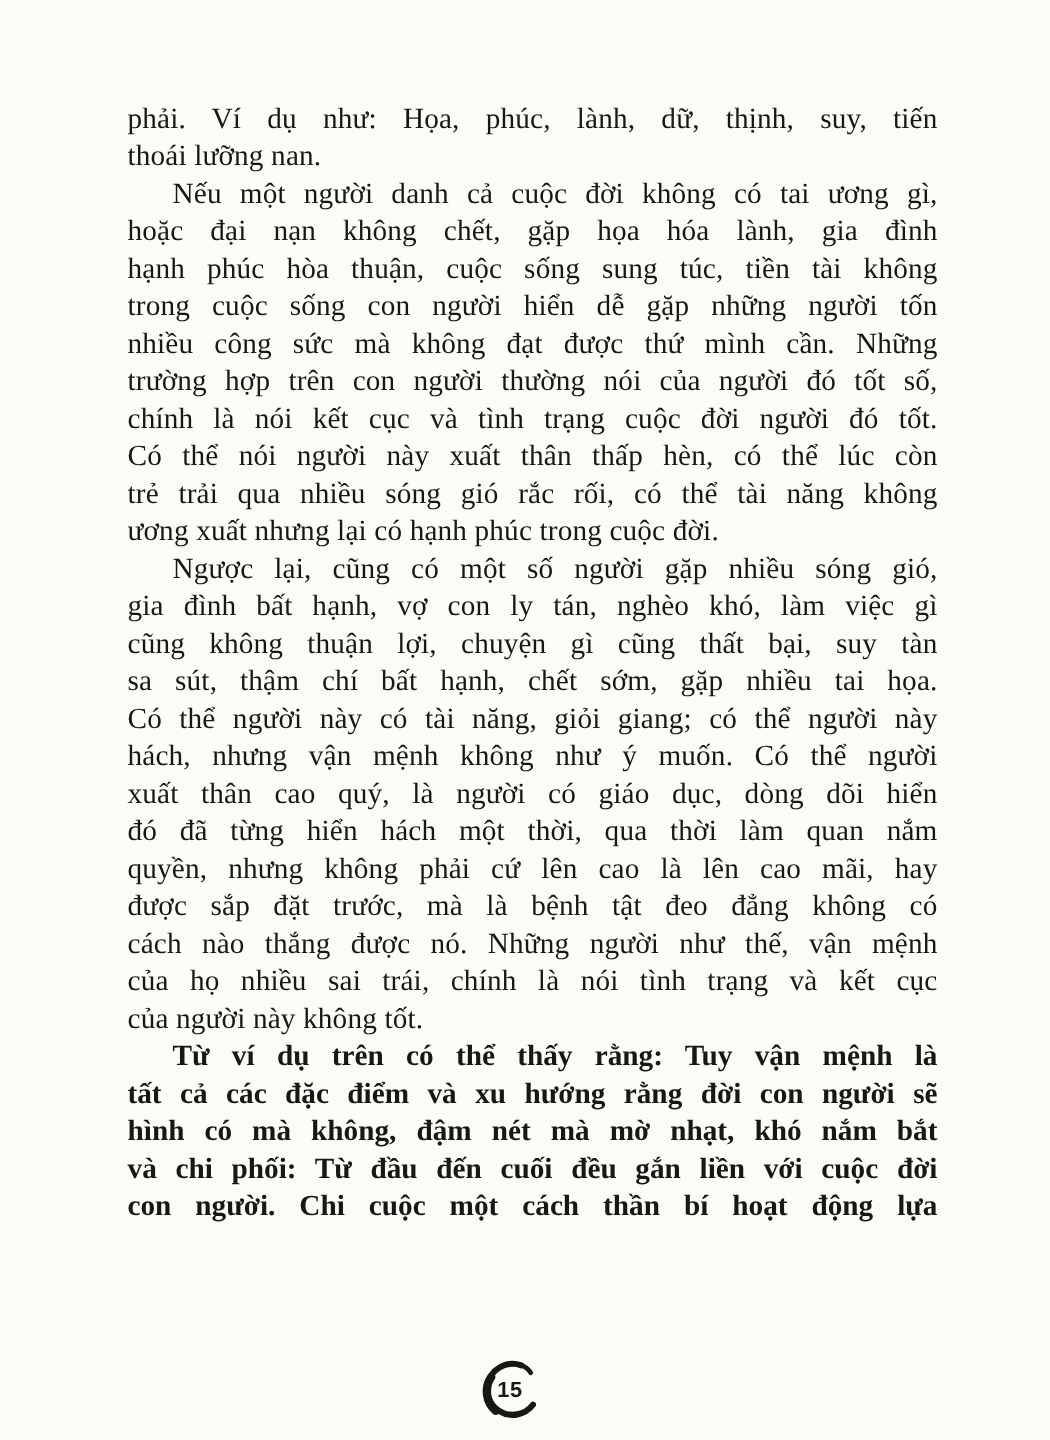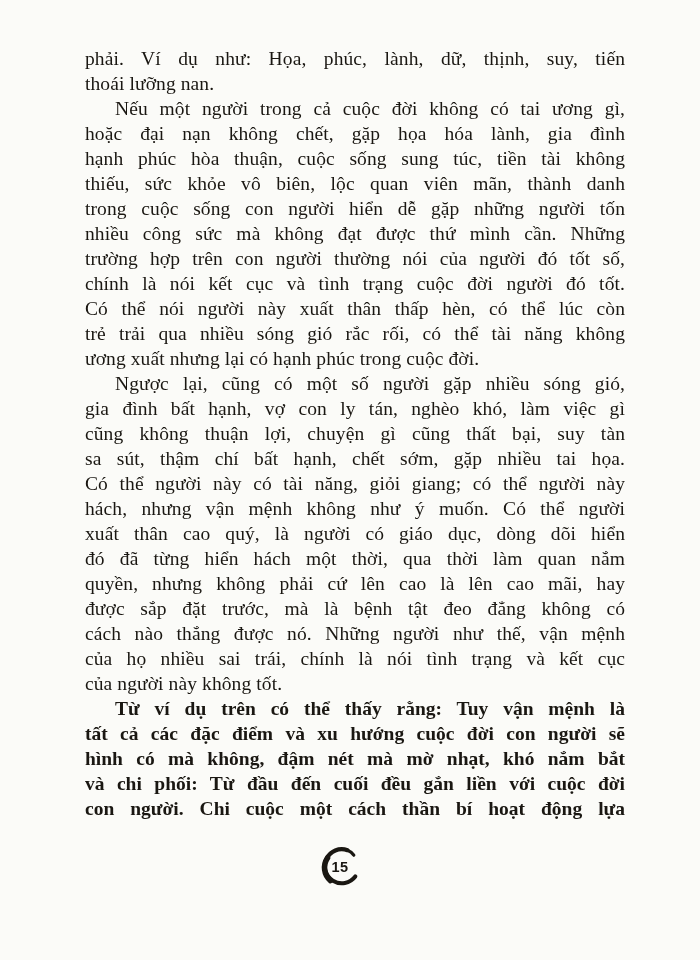--- a/index.html
+++ b/index.html
@@ -15,21 +15,21 @@
   }
   .page {
     position: absolute;
     inset: 0;
     font-family: "Liberation Serif", "DejaVu Serif", serif;
     color: #1a1712;
   }
   .text-block {
     position: absolute;
     left: 85px;
-    top: 46px;
+    top: 67px;
     width: 540px;
   }
   .line {
     font-size: 19.5px;
     line-height: 25px;
     text-align: justify;
     text-align-last: justify;
     letter-spacing: 0.1px;
     white-space: nowrap;
     
@@ -41,21 +41,21 @@
   .line.indent {
     text-indent: 30px;
   }
   .line.bold {
     font-weight: 700;
     letter-spacing: 0;
   }
   .pagenum-badge {
     position: absolute;
     left: 318px;
-    top: 844px;
+    top: 904px;
     width: 46px;
     height: 48px;
   }
   .pagenum-badge svg {
     position: absolute;
     left: 0;
     top: 0;
     width: 46px;
     height: 48px;
   }
@@ -76,24 +76,23 @@
   }
 </style>
 </head>
 <body>
 
 <div class="page">
 
   <div class="text-block">
       <div class="line">phải. Ví dụ như: Họa, phúc, lành, dữ, thịnh, suy, tiến</div>
       <div class="line end">thoái lưỡng nan.</div>
-      <div class="line indent">Nếu một người trong cả cuộc đời không có tai ương gì,</div>
+      <div class="line indent">Nếu một người danh cả cuộc đời không có tai ương gì,</div>
       <div class="line">hoặc đại nạn không chết, gặp họa hóa lành, gia đình</div>
       <div class="line">hạnh phúc hòa thuận, cuộc sống sung túc, tiền tài không</div>
-      <div class="line">thiếu, sức khỏe vô biên, lộc quan viên mãn, thành danh</div>
       <div class="line">trong cuộc sống con người hiển dễ gặp những người tốn</div>
       <div class="line">nhiều công sức mà không đạt được thứ mình cần. Những</div>
       <div class="line">trường hợp trên con người thường nói của người đó tốt số,</div>
       <div class="line">chính là nói kết cục và tình trạng cuộc đời người đó tốt.</div>
       <div class="line">Có thể nói người này xuất thân thấp hèn, có thể lúc còn</div>
       <div class="line">trẻ trải qua nhiều sóng gió rắc rối, có thể tài năng không</div>
       <div class="line end">ương xuất nhưng lại có hạnh phúc trong cuộc đời.</div>
       <div class="line indent">Ngược lại, cũng có một số người gặp nhiều sóng gió,</div>
       <div class="line">gia đình bất hạnh, vợ con ly tán, nghèo khó, làm việc gì</div>
       <div class="line">cũng không thuận lợi, chuyện gì cũng thất bại, suy tàn</div>
@@ -101,21 +100,21 @@
       <div class="line">Có thể người này có tài năng, giỏi giang; có thể người này</div>
       <div class="line">hách, nhưng vận mệnh không như ý muốn. Có thể người</div>
       <div class="line">xuất thân cao quý, là người có giáo dục, dòng dõi hiển</div>
       <div class="line">đó đã từng hiển hách một thời, qua thời làm quan nắm</div>
       <div class="line">quyền, nhưng không phải cứ lên cao là lên cao mãi, hay</div>
       <div class="line">được sắp đặt trước, mà là bệnh tật đeo đẳng không có</div>
       <div class="line">cách nào thắng được nó. Những người như thế, vận mệnh</div>
       <div class="line">của họ nhiều sai trái, chính là nói tình trạng và kết cục</div>
       <div class="line end">của người này không tốt.</div>
       <div class="line indent bold">Từ ví dụ trên có thể thấy rằng: Tuy vận mệnh là</div>
-      <div class="line bold">tất cả các đặc điểm và xu hướng cuộc đời con người sẽ</div>
+      <div class="line bold">tất cả các đặc điểm và xu hướng rằng đời con người sẽ</div>
       <div class="line bold">hình có mà không, đậm nét mà mờ nhạt, khó nắm bắt</div>
       <div class="line bold">và chi phối: Từ đầu đến cuối đều gắn liền với cuộc đời</div>
       <div class="line bold">con người. Chi cuộc một cách thần bí hoạt động lựa</div>
     </div>
 
   <div class="pagenum-badge">
     <svg viewBox="0 0 46 48" aria-hidden="true">
 
       <path d="M 29.5 6.2 A 17 17 0 1 0 37.3 32.5" fill="none" stroke="#1a1712" stroke-width="4.1" stroke-linecap="round"></path>
       <path d="M 29.5 6.2 Q 33.5 7.6 35.8 11.2" fill="none" stroke="#1a1712" stroke-width="3.2" stroke-linecap="round"></path>

